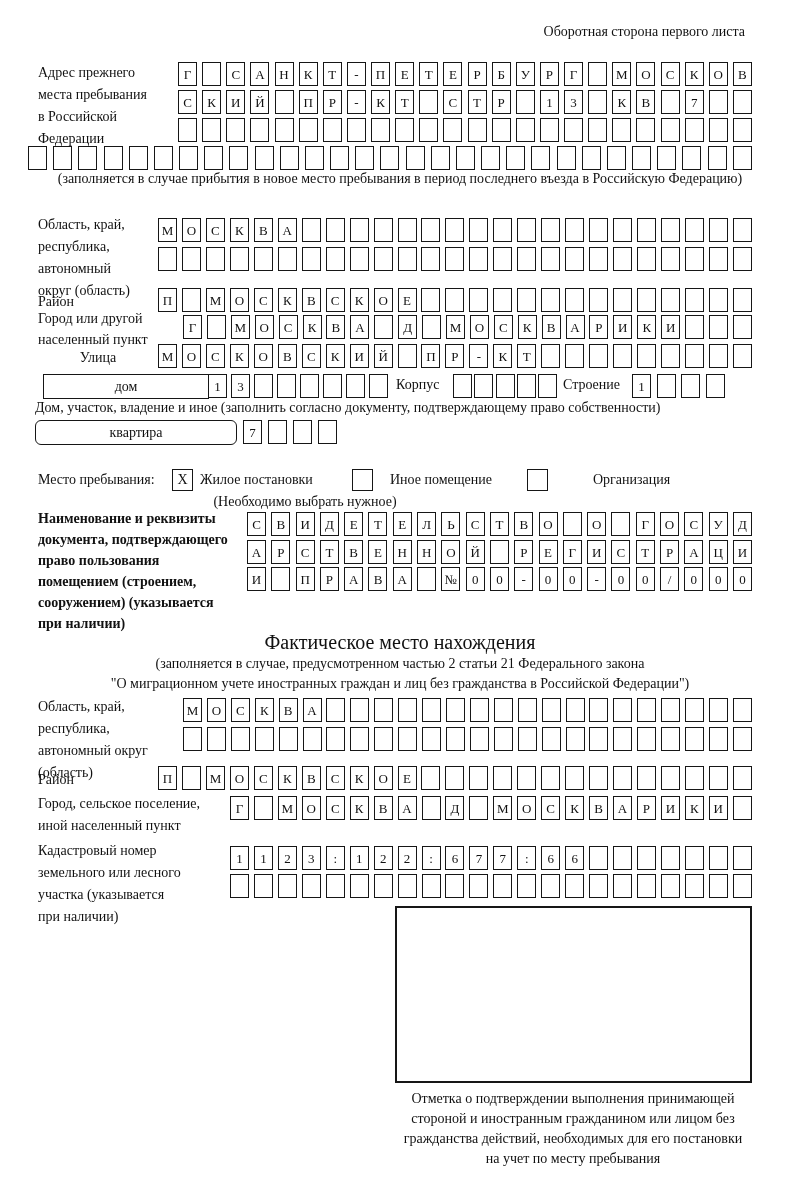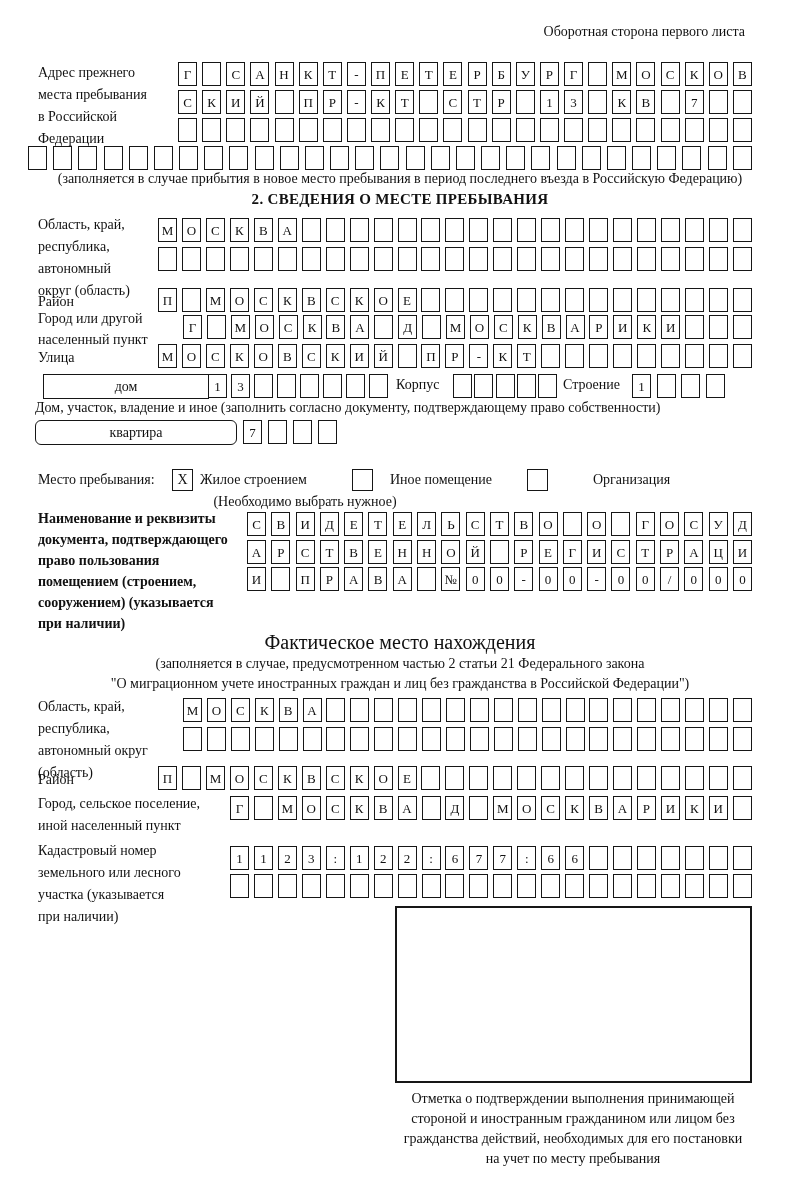--- a/index.html
+++ b/index.html
@@ -38,41 +38,40 @@
 <div id="sheet">
 
   <div class="abs hdr" style="left:300px;top:24px;width:445px;">Оборотная сторона первого листа</div>
 
   <div class="abs lbl lh22" style="left:38px;top:62px;width:140px;">Адрес прежнего
 места пребывания
 в Российской
 Федерации</div>
   <div class="abs cap center" style="left:0px;top:171px;width:800px;">(заполняется в случае прибытия в новое место пребывания в период последнего въезда в Российскую Федерацию)</div>
 
-  <div class="abs sec-title" style="left:0px;top:191px;width:800px;">2. СВЕДЕНИЯ О МЕСТЕ ПРЕБЫВАНИЯ</div>
 
   <div class="abs lbl lh22" style="left:38px;top:214px;width:120px;">Область, край,
 республика,
 автономный
 округ (область)</div>
   <div class="abs lbl" style="left:38px;top:291px;width:120px;">Район</div>
   <div class="abs lbl" style="left:38px;top:308px;width:145px;">Город или другой
 населенный пункт</div>
-  <div class="abs lbl" style="left:38px;top:347px;width:120px;">Улица</div>
+  <div class="abs lbl" style="left:38px;top:347px;width:120px;text-align:center;">Улица</div>
 
   <div class="namedbox" style="left:35px;top:374px;width:166px;margin-left:8px;">дом</div>
   <div class="opt" style="left:396px;top:377px;">Корпус</div>
   <div class="opt" style="left:563px;top:377px;">Строение</div>
   <div class="abs cap" style="left:35px;top:400px;width:740px;">Дом, участок, владение и иное (заполнить согласно документу, подтверждающему право собственности)</div>
 
   <div class="namedbox" style="left:35px;top:420px;width:202px;border-radius:6px;">квартира</div>
 
   <div class="opt" style="left:38px;top:472px;">Место пребывания:</div>
   <div class="chk" style="left:172px;top:469px;">X</div>
-  <div class="opt" style="left:200px;top:472px;">Жилое строением</div>
+  <div class="opt" style="left:200px;top:472px;">Жилое постановки</div>
   <div class="chk" style="left:352px;top:469px;"></div>
   <div class="opt" style="left:390px;top:472px;">Иное помещение</div>
   <div class="chk" style="left:527px;top:469px;"></div>
   <div class="opt" style="left:593px;top:472px;">Организация</div>
   <div class="abs cap center" style="left:150px;top:494px;width:310px;">(Необходимо выбрать нужное)</div>
 
   <div class="abs lbl" style="left:38px;top:508px;width:205px;font-weight:bold;">Наименование и реквизиты
 документа, подтверждающего
 право пользования
 помещением (строением,

